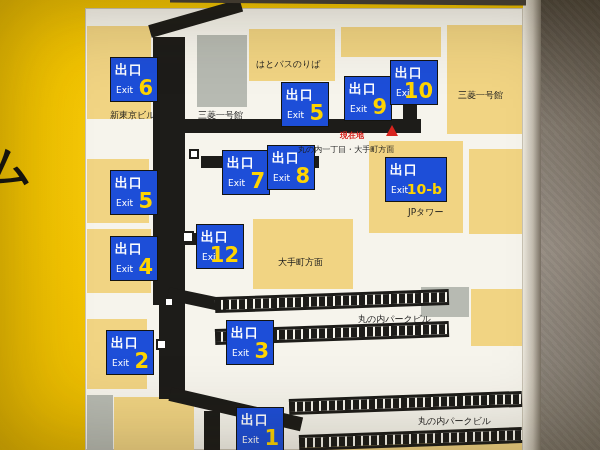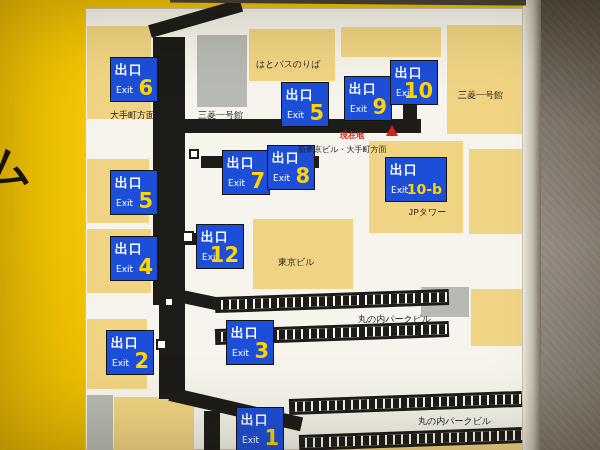--- a/index.html
+++ b/index.html
@@ -153,30 +153,30 @@
       <span class="num">3</span>
     </div>
     <div class="exit" style="left:151px;top:399px;">
       <span class="jp">出口</span>
       <span class="en">Exit</span>
       <span class="num">1</span>
     </div>
 
     <div class="blabel" style="left:170px;top:49px;">はとバスのりば</div>
     <div class="blabel" style="left:372px;top:80px;">三菱一号館</div>
-    <div class="blabel" style="left:24px;top:100px;">大手町方面</div>
+    <div class="blabel" style="left:24px;top:100px;">新東京ビル</div>
     <div class="blabel" style="left:112px;top:100px;">三菱一号館</div>
-    <div class="blabel" style="left:322px;top:197px;font-family:Liberation Mono, monospace;">JPタワー</div>
-    <div class="blabel" style="left:192px;top:247px;">東京ビル</div>
+    <div class="blabel" style="left:322px;top:197px;">JPタワー</div>
+    <div class="blabel" style="left:192px;top:247px;">大手町方面</div>
     <div class="blabel" style="left:272px;top:304px;">丸の内パークビル</div>
     <div class="blabel" style="left:332px;top:406px;">丸の内パークビル</div>
 
     <div class="blabel small red" style="left:254px;top:121px;">現在地</div>
     <div class="tri" style="left:300px;top:116px;"></div>
-    <div class="blabel small" style="left:212px;top:135px;">新東京ビル・大手町方面</div>
+    <div class="blabel small" style="left:212px;top:135px;">丸の内一丁目・大手町方面</div>
 
   </div>
 
   <div class="sign-edge"></div>
   <div class="wall"></div>
   <div class="wall-texture"></div>
   <div class="top-sliver"></div>
   <div class="vignette"></div>
 
 </div>

